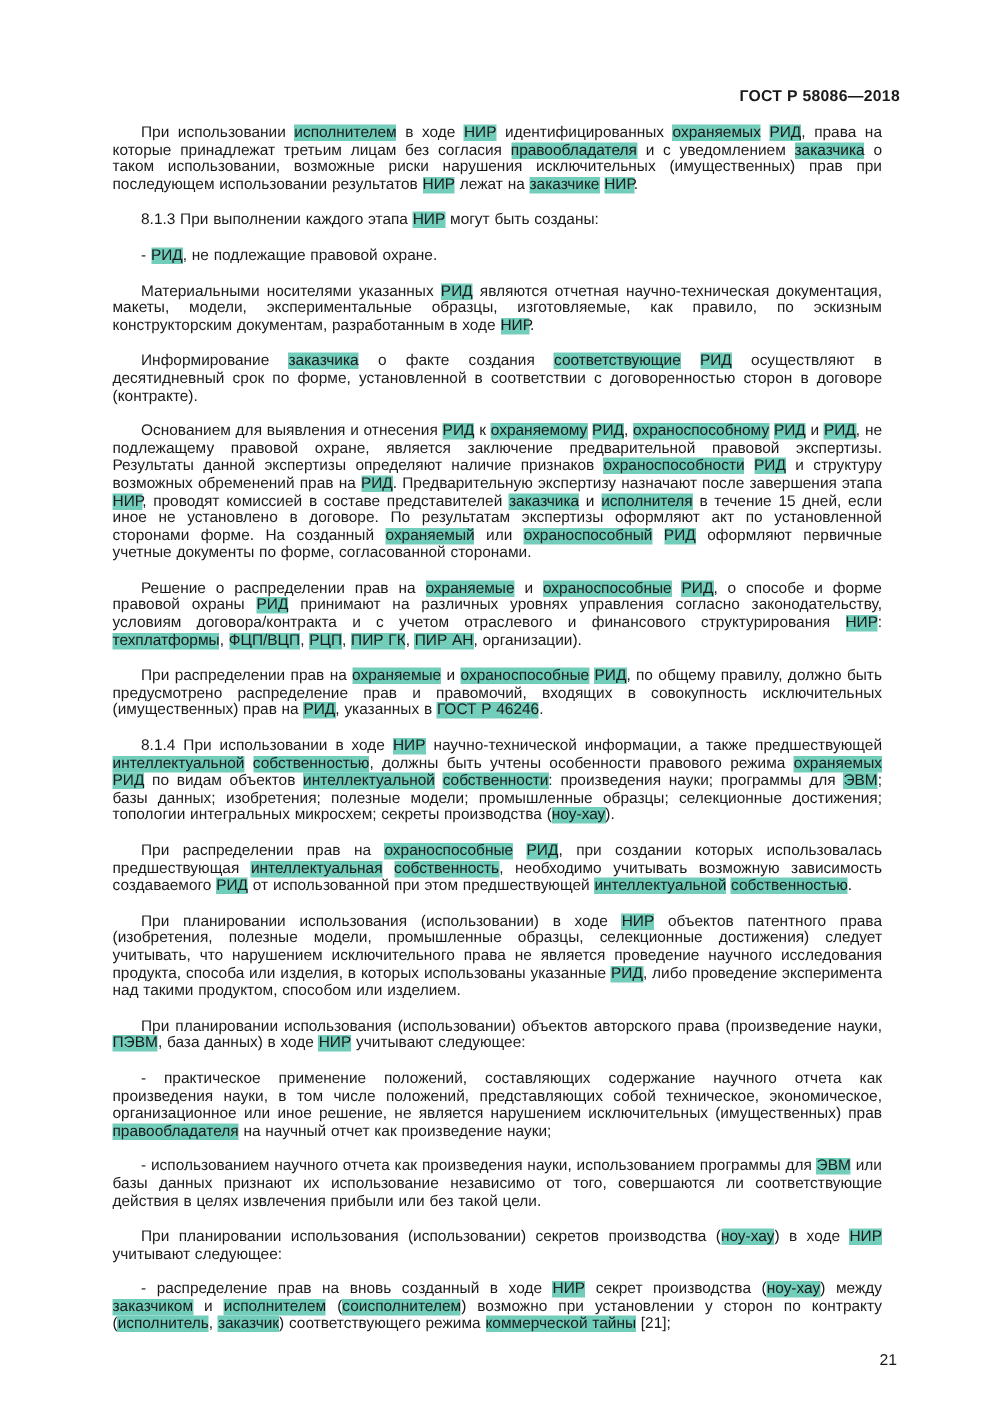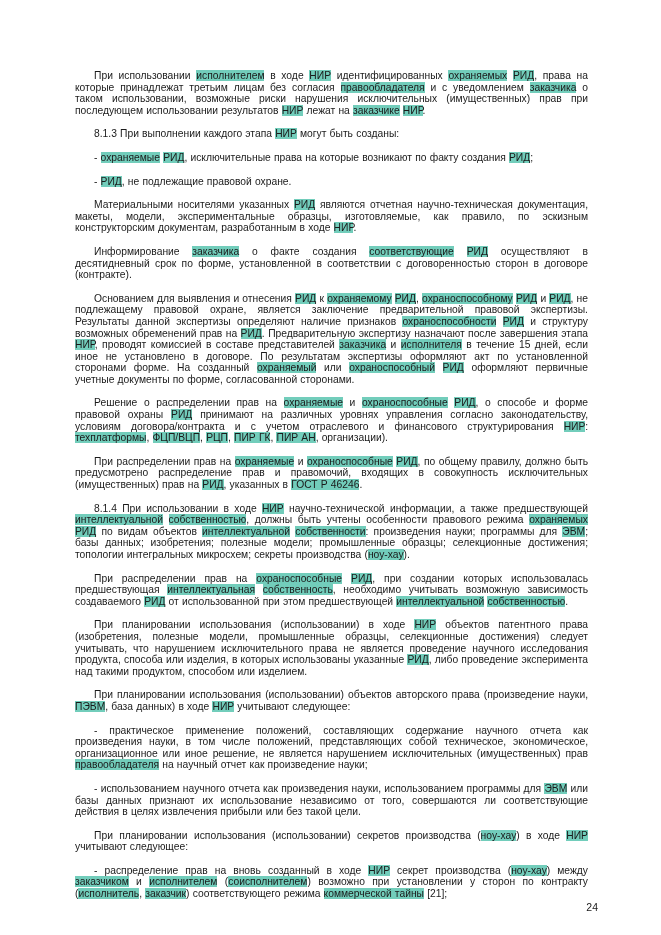--- a/index.html
+++ b/index.html
@@ -41,33 +41,33 @@
     position: absolute;
     right: 63px;
     bottom: 22px;
     font-size: 10.5px;
   }
 </style>
 </head>
 <body>
 
 <div class="page">
+  <p class="doc-header">ГОСТ Р 58086—2018</p>
   <div class="doc-body">
       <p class="para">При использовании <span class="hl">исполнителем</span> в ходе <span class="hl">НИР</span> идентифицированных <span class="hl">охраняемых</span> <span class="hl">РИД</span>, права на которые принадлежат третьим лицам без согласия <span class="hl">правообладателя</span> и с уведомлением <span class="hl">заказчика</span> о таком использовании, возможные риски нарушения исключительных (имущественных) прав при последующем использовании результатов <span class="hl">НИР</span> лежат на <span class="hl">заказчике</span> <span class="hl">НИР</span>.</p>
       <p class="para">8.1.3 При выполнении каждого этапа <span class="hl">НИР</span> могут быть созданы:</p>
-      <p class="para">- <span class="hl">охраняемые</span> <span class="hl">РИД</span>, исключительные права на которые возникают по факту создания <span class="hl">РИД</span>;</p>
       <p class="para">- <span class="hl">РИД</span>, не подлежащие правовой охране.</p>
       <p class="para">Материальными носителями указанных <span class="hl">РИД</span> являются отчетная научно-техническая документация, макеты, модели, экспериментальные образцы, изготовляемые, как правило, по эскизным конструкторским документам, разработанным в ходе <span class="hl">НИР</span>.</p>
       <p class="para">Информирование <span class="hl">заказчика</span> о факте создания <span class="hl">соответствующие</span> <span class="hl">РИД</span> осуществляют в десятидневный срок по форме, установленной в соответствии с договоренностью сторон в договоре (контракте).</p>
       <p class="para">Основанием для выявления и отнесения <span class="hl">РИД</span> к <span class="hl">охраняемому</span> <span class="hl">РИД</span>, <span class="hl">охраноспособному</span> <span class="hl">РИД</span> и <span class="hl">РИД</span>, не подлежащему правовой охране, является заключение предварительной правовой экспертизы. Результаты данной экспертизы определяют наличие признаков <span class="hl">охраноспособности</span> <span class="hl">РИД</span> и структуру возможных обременений прав на <span class="hl">РИД</span>. Предварительную экспертизу назначают после завершения этапа <span class="hl">НИР</span>, проводят комиссией в составе представителей <span class="hl">заказчика</span> и <span class="hl">исполнителя</span> в течение 15 дней, если иное не установлено в договоре. По результатам экспертизы оформляют акт по установленной сторонами форме. На созданный <span class="hl">охраняемый</span> или <span class="hl">охраноспособный</span> <span class="hl">РИД</span> оформляют первичные учетные документы по форме, согласованной сторонами.</p>
       <p class="para">Решение о распределении прав на <span class="hl">охраняемые</span> и <span class="hl">охраноспособные</span> <span class="hl">РИД</span>, о способе и форме правовой охраны <span class="hl">РИД</span> принимают на различных уровнях управления согласно законодательству, условиям договора/контракта и с учетом отраслевого и финансового структурирования <span class="hl">НИР</span>: <span class="hl">техплатформы</span>, <span class="hl">ФЦП/ВЦП</span>, <span class="hl">РЦП</span>, <span class="hl">ПИР ГК</span>, <span class="hl">ПИР АН</span>, организации).</p>
       <p class="para">При распределении прав на <span class="hl">охраняемые</span> и <span class="hl">охраноспособные</span> <span class="hl">РИД</span>, по общему правилу, должно быть предусмотрено распределение прав и правомочий, входящих в совокупность исключительных (имущественных) прав на <span class="hl">РИД</span>, указанных в <span class="hl">ГОСТ Р 46246</span>.</p>
       <p class="para">8.1.4 При использовании в ходе <span class="hl">НИР</span> научно-технической информации, а также предшествующей <span class="hl">интеллектуальной</span> <span class="hl">собственностью</span>, должны быть учтены особенности правового режима <span class="hl">охраняемых</span> <span class="hl">РИД</span> по видам объектов <span class="hl">интеллектуальной</span> <span class="hl">собственности</span>: произведения науки; программы для <span class="hl">ЭВМ</span>; базы данных; изобретения; полезные модели; промышленные образцы; селекционные достижения; топологии интегральных микросхем; секреты производства (<span class="hl">ноу-хау</span>).</p>
       <p class="para">При распределении прав на <span class="hl">охраноспособные</span> <span class="hl">РИД</span>, при создании которых использовалась предшествующая <span class="hl">интеллектуальная</span> <span class="hl">собственность</span>, необходимо учитывать возможную зависимость создаваемого <span class="hl">РИД</span> от использованной при этом предшествующей <span class="hl">интеллектуальной</span> <span class="hl">собственностью</span>.</p>
       <p class="para">При планировании использования (использовании) в ходе <span class="hl">НИР</span> объектов патентного права (изобретения, полезные модели, промышленные образцы, селекционные достижения) следует учитывать, что нарушением исключительного права не является проведение научного исследования продукта, способа или изделия, в которых использованы указанные <span class="hl">РИД</span>, либо проведение эксперимента над такими продуктом, способом или изделием.</p>
       <p class="para">При планировании использования (использовании) объектов авторского права (произведение науки, <span class="hl">ПЭВМ</span>, база данных) в ходе <span class="hl">НИР</span> учитывают следующее:</p>
       <p class="para">- практическое применение положений, составляющих содержание научного отчета как произведения науки, в том числе положений, представляющих собой техническое, экономическое, организационное или иное решение, не является нарушением исключительных (имущественных) прав <span class="hl">правообладателя</span> на научный отчет как произведение науки;</p>
       <p class="para">- использованием научного отчета как произведения науки, использованием программы для <span class="hl">ЭВМ</span> или базы данных признают их использование независимо от того, совершаются ли соответствующие действия в целях извлечения прибыли или без такой цели.</p>
       <p class="para">При планировании использования (использовании) секретов производства (<span class="hl">ноу-хау</span>) в ходе <span class="hl">НИР</span> учитывают следующее:</p>
       <p class="para">- распределение прав на вновь созданный в ходе <span class="hl">НИР</span> секрет производства (<span class="hl">ноу-хау</span>) между <span class="hl">заказчиком</span> и <span class="hl">исполнителем</span> (<span class="hl">соисполнителем</span>) возможно при установлении у сторон по контракту (<span class="hl">исполнитель</span>, <span class="hl">заказчик</span>) соответствующего режима <span class="hl">коммерческой тайны</span> [21];</p>
     </div>
-  <div class="page-number">24</div>
+  <div class="page-number">21</div>
 </div>
 
 </body></html>

